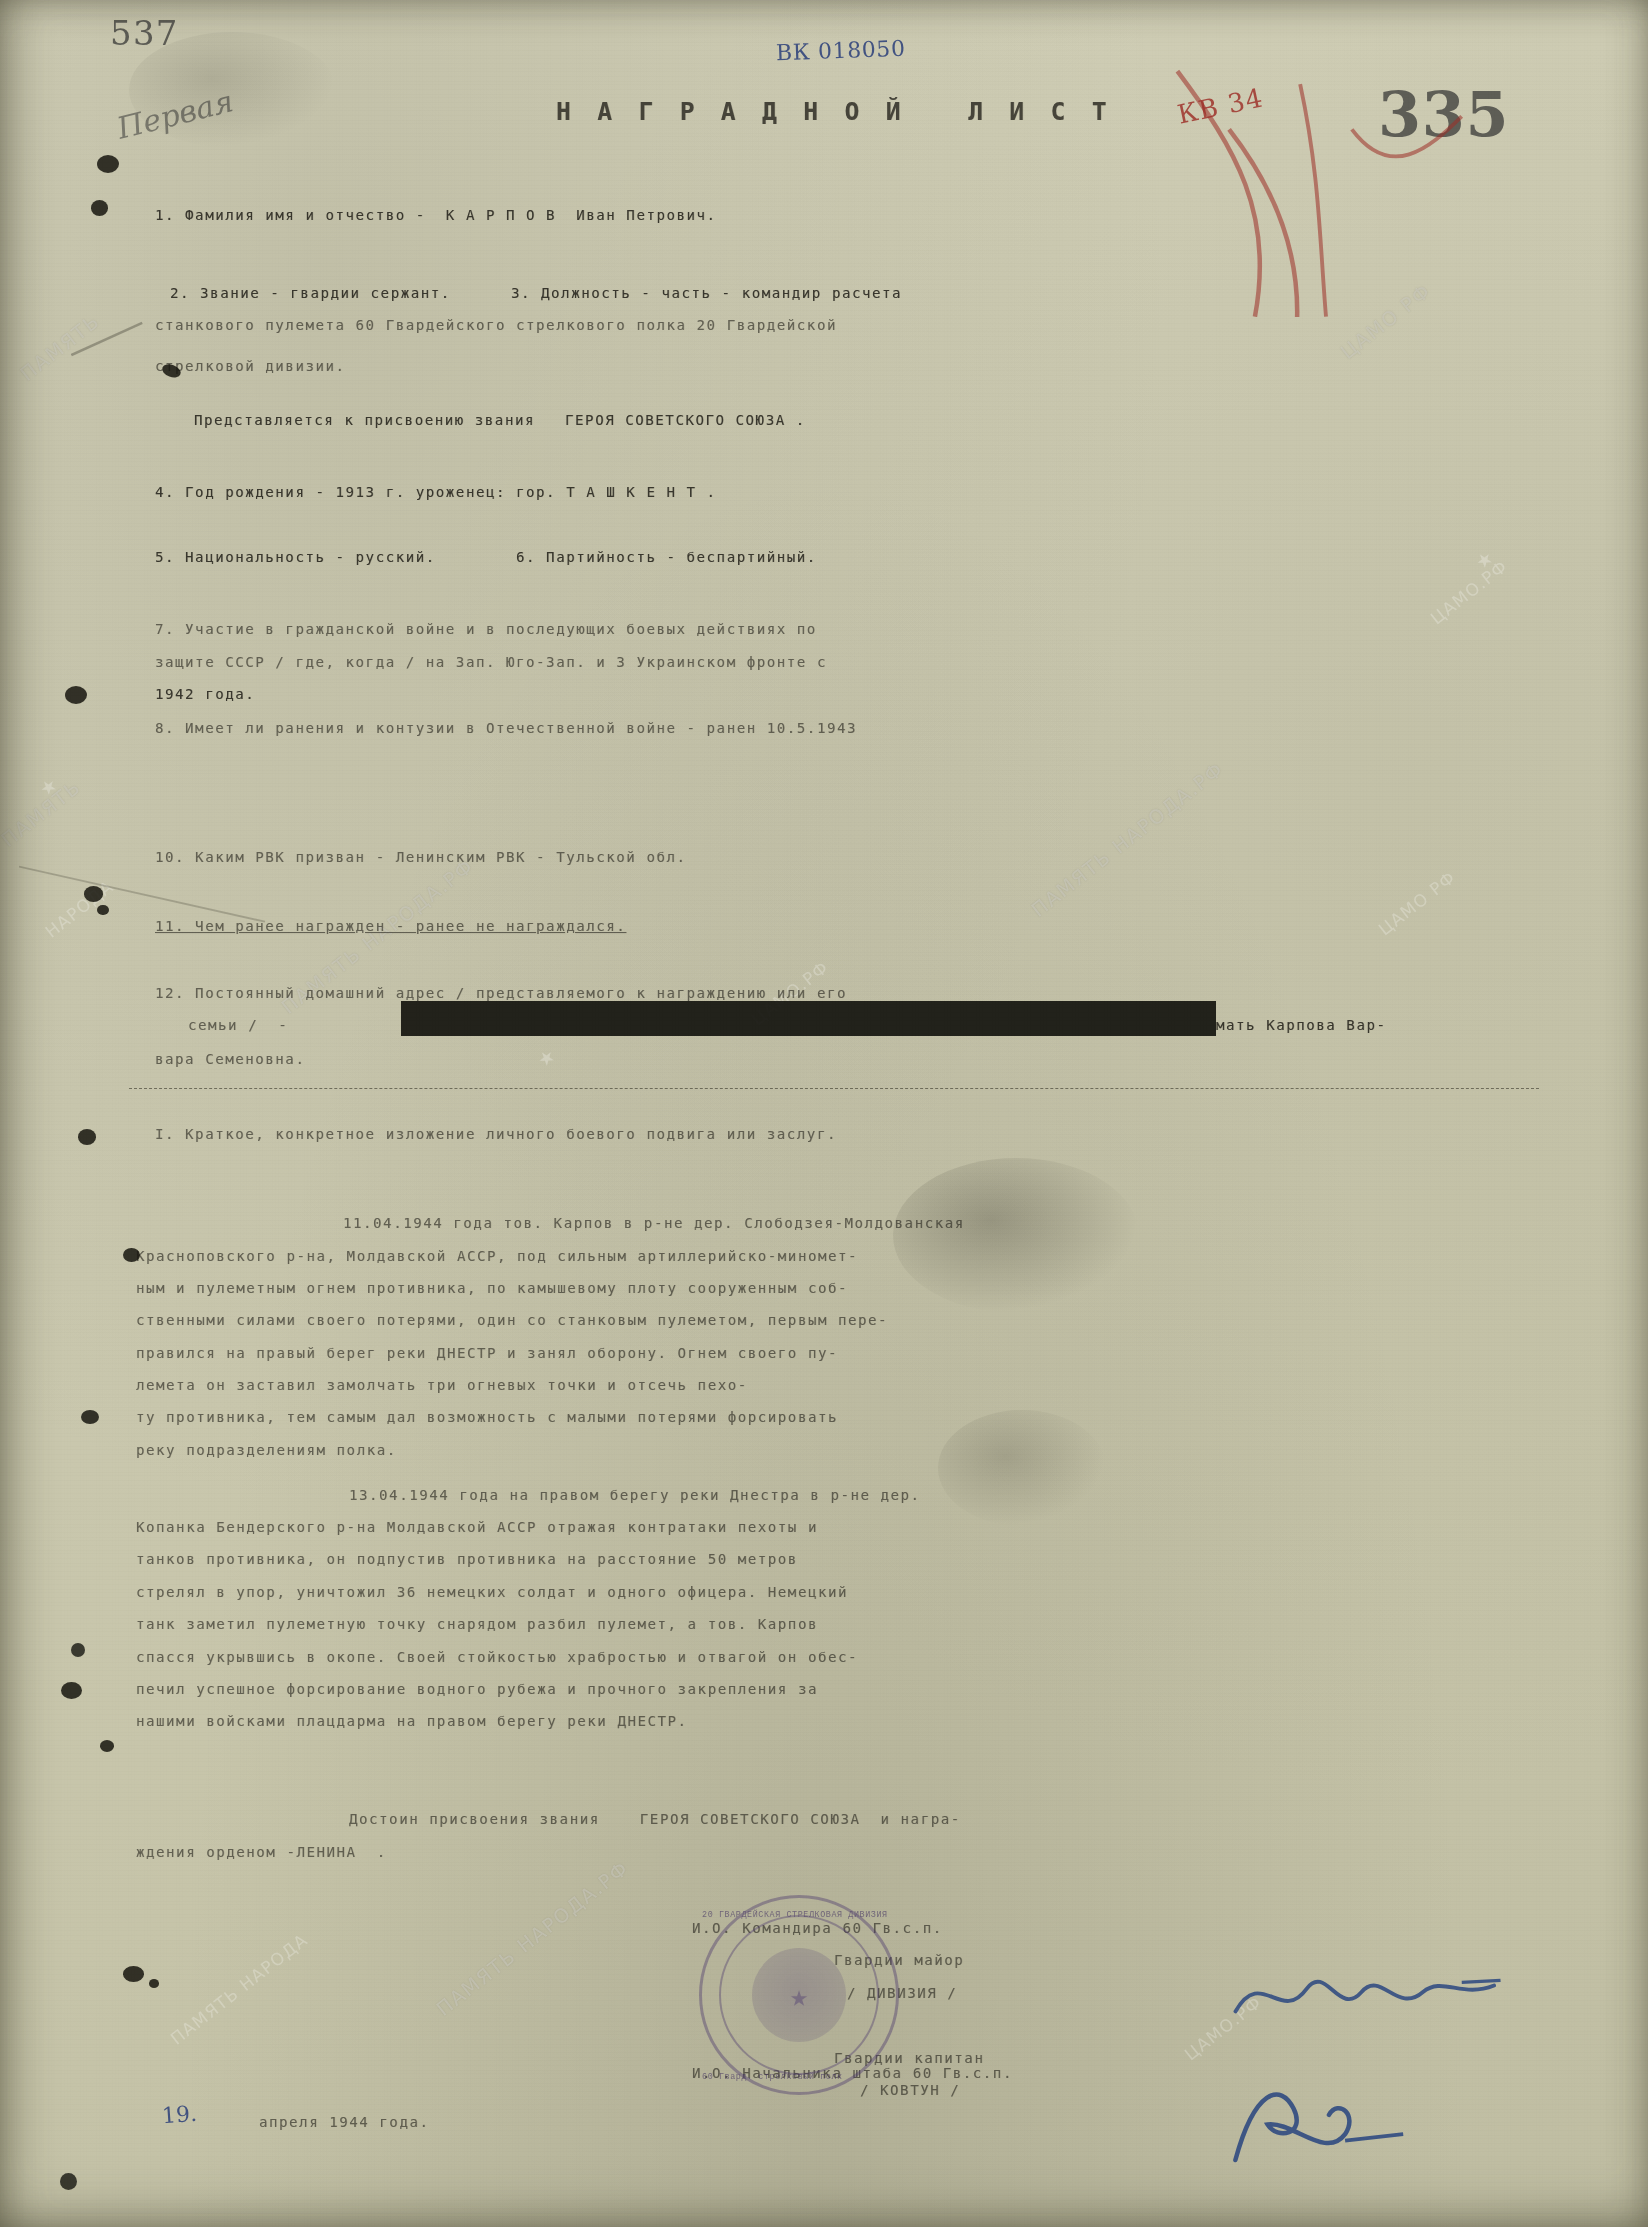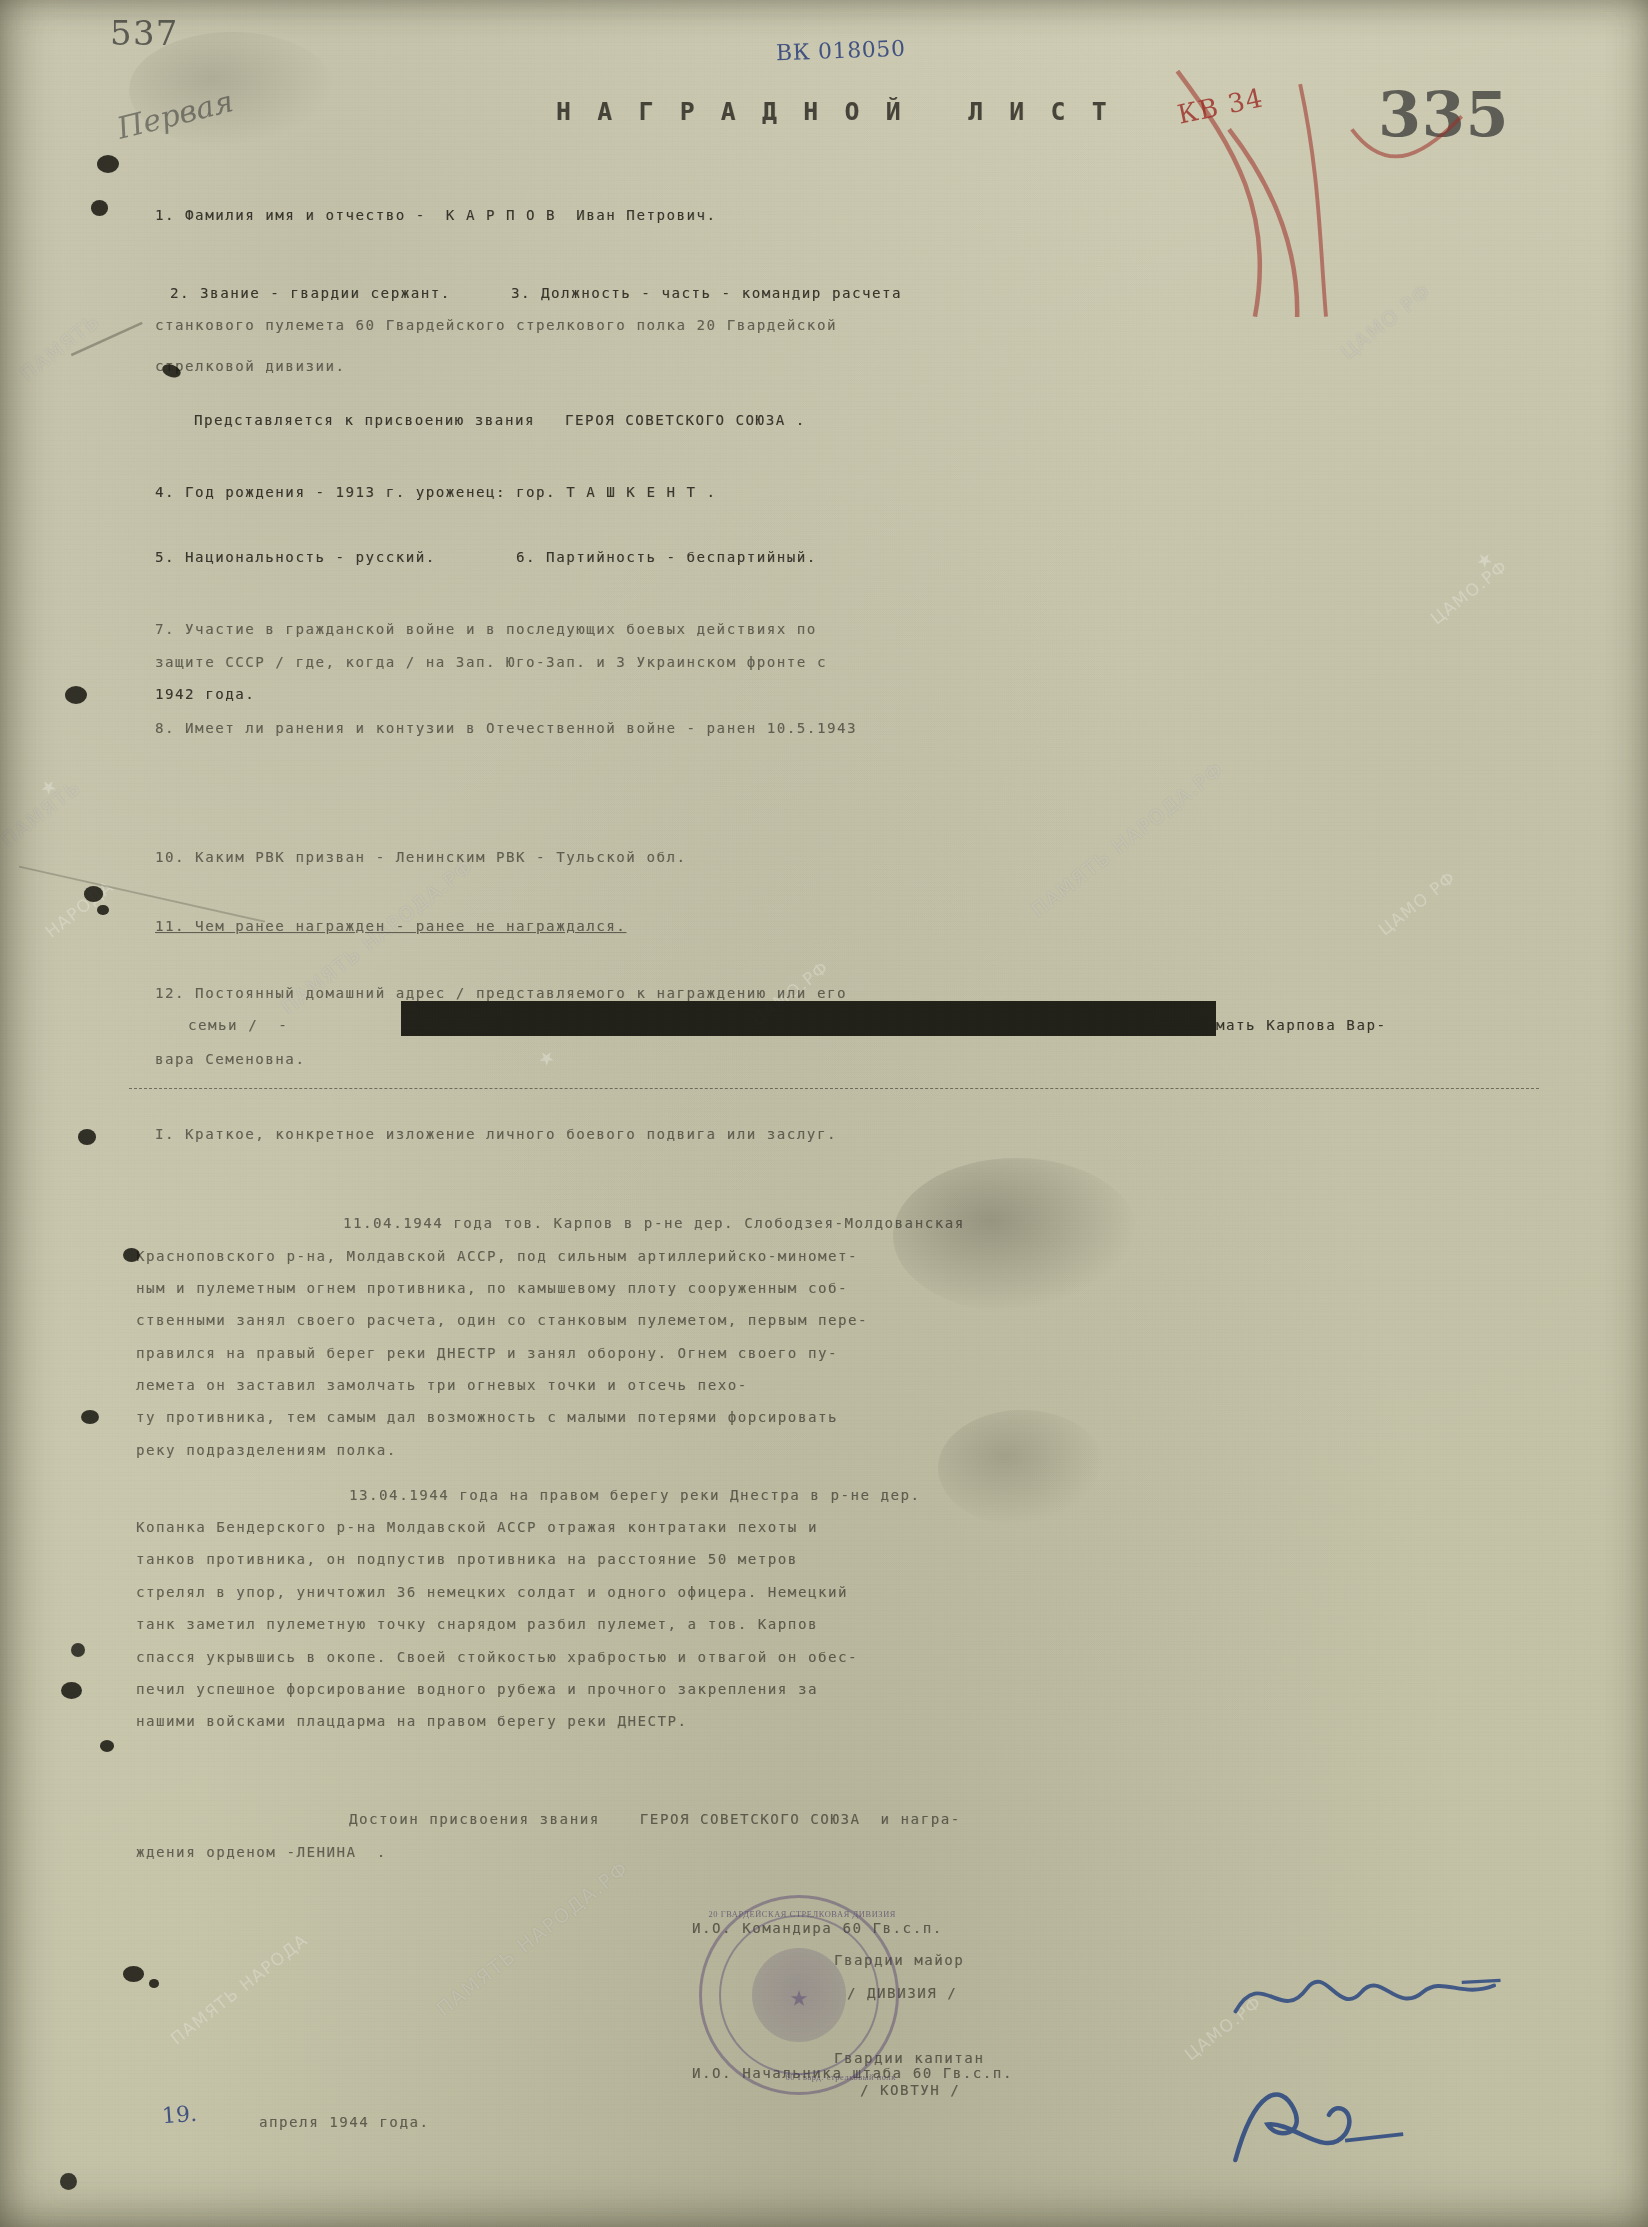--- a/index.html
+++ b/index.html
@@ -117,22 +117,22 @@
   }
   .stamp-core {
     position: absolute;
     inset: 50px;
     border-radius: 50%;
     background: radial-gradient(circle at 50% 45%, rgba(74,54,110,.35), rgba(74,54,110,.18));
   }
   .stamp-text {
     position: absolute;
     width: 100%;
-    text-align: right;
-    font-family: Liberation Serif, serif;
+    text-align: left;
+    font-family: Liberation Mono, monospace;
     font-size: 9.7px;
     letter-spacing: 0.6px;
     color: rgba(64,46,98,.8);
   }
   .stamp-star {
     position: absolute;
     left: 50%;
     top: 50%;
     transform: translate(-50%,-50%);
     color: rgba(74,54,110,.6);
@@ -250,21 +250,21 @@
 
   <div class="redaction" style="left:401px; top:1001px; width:815px; height:35px;"></div>
 
   <div class="dashed" style="left:129px; top:1088px; width:1410px;"></div>
 
   <div class="tw ln faded" style="left:155px; top:1119px;">I. Краткое, конкретное изложение личного боевого подвига или заслуг.</div>
 
   <div class="tw ln faded" style="left:343px; top:1208px;">11.04.1944 года тов. Карпов в р-не дер. Слободзея-Молдованская</div>
   <div class="tw ln faded" style="left:136px; top:1241px;">Красноповского р-на, Молдавской АССР, под сильным артиллерийско-миномет-</div>
   <div class="tw ln faded" style="left:136px; top:1273px;">ным и пулеметным огнем противника, по камышевому плоту сооруженным соб-</div>
-  <div class="tw ln faded" style="left:136px; top:1305px;">ственными занял своего расчета, один со станковым пулеметом, первым пере-</div>
+  <div class="tw ln faded" style="left:136px; top:1305px;">ственными силами своего потерями, один со станковым пулеметом, первым пере-</div>
   <div class="tw ln faded" style="left:136px; top:1338px;">правился на правый берег реки ДНЕСТР и занял оборону. Огнем своего пу-</div>
   <div class="tw ln faded" style="left:136px; top:1370px;">лемета он заставил замолчать три огневых точки и отсечь пехо-</div>
   <div class="tw ln faded" style="left:136px; top:1402px;">ту противника, тем самым дал возможность с малыми потерями форсировать</div>
   <div class="tw ln faded" style="left:136px; top:1435px;">реку подразделениям полка.</div>
 
   <div class="tw ln faded" style="left:349px; top:1480px;">13.04.1944 года на правом берегу реки Днестра в р-не дер.</div>
   <div class="tw ln faded" style="left:136px; top:1512px;">Копанка Бендерского р-на Молдавской АССР отражая контратаки пехоты и</div>
   <div class="tw ln faded" style="left:136px; top:1544px;">танков противника, он подпустив противника на расстояние 50 метров</div>
   <div class="tw ln faded" style="left:136px; top:1577px;">стрелял в упор, уничтожил 36 немецких солдат и одного офицера. Немецкий</div>
   <div class="tw ln faded" style="left:136px; top:1609px;">танк заметил пулеметную точку снарядом разбил пулемет, а тов. Карпов</div>

